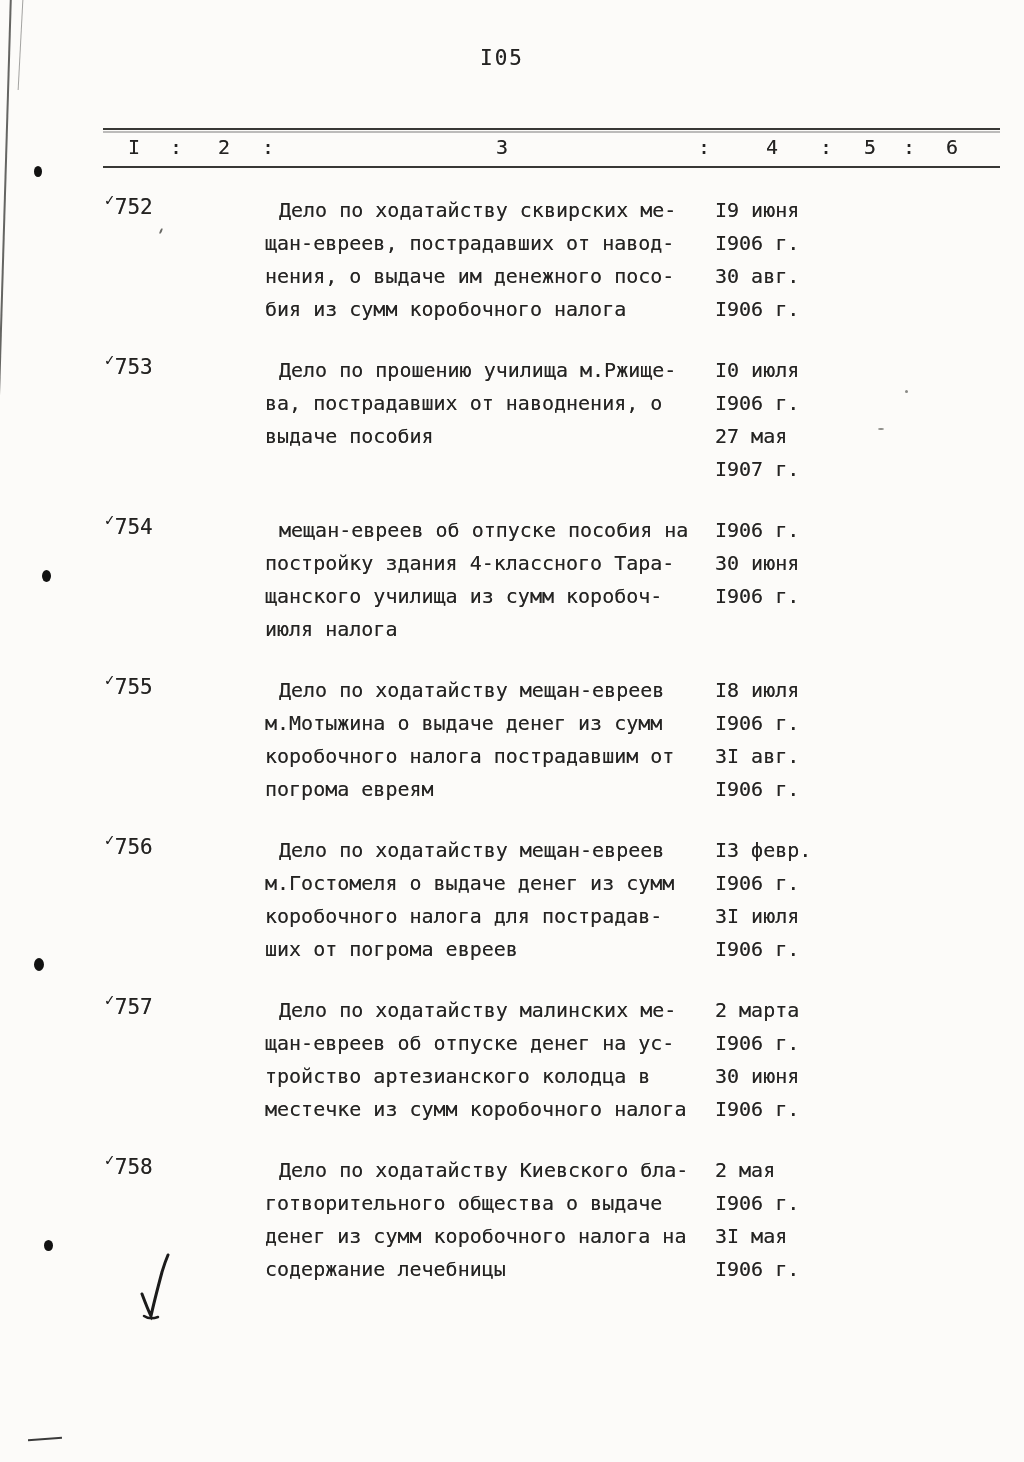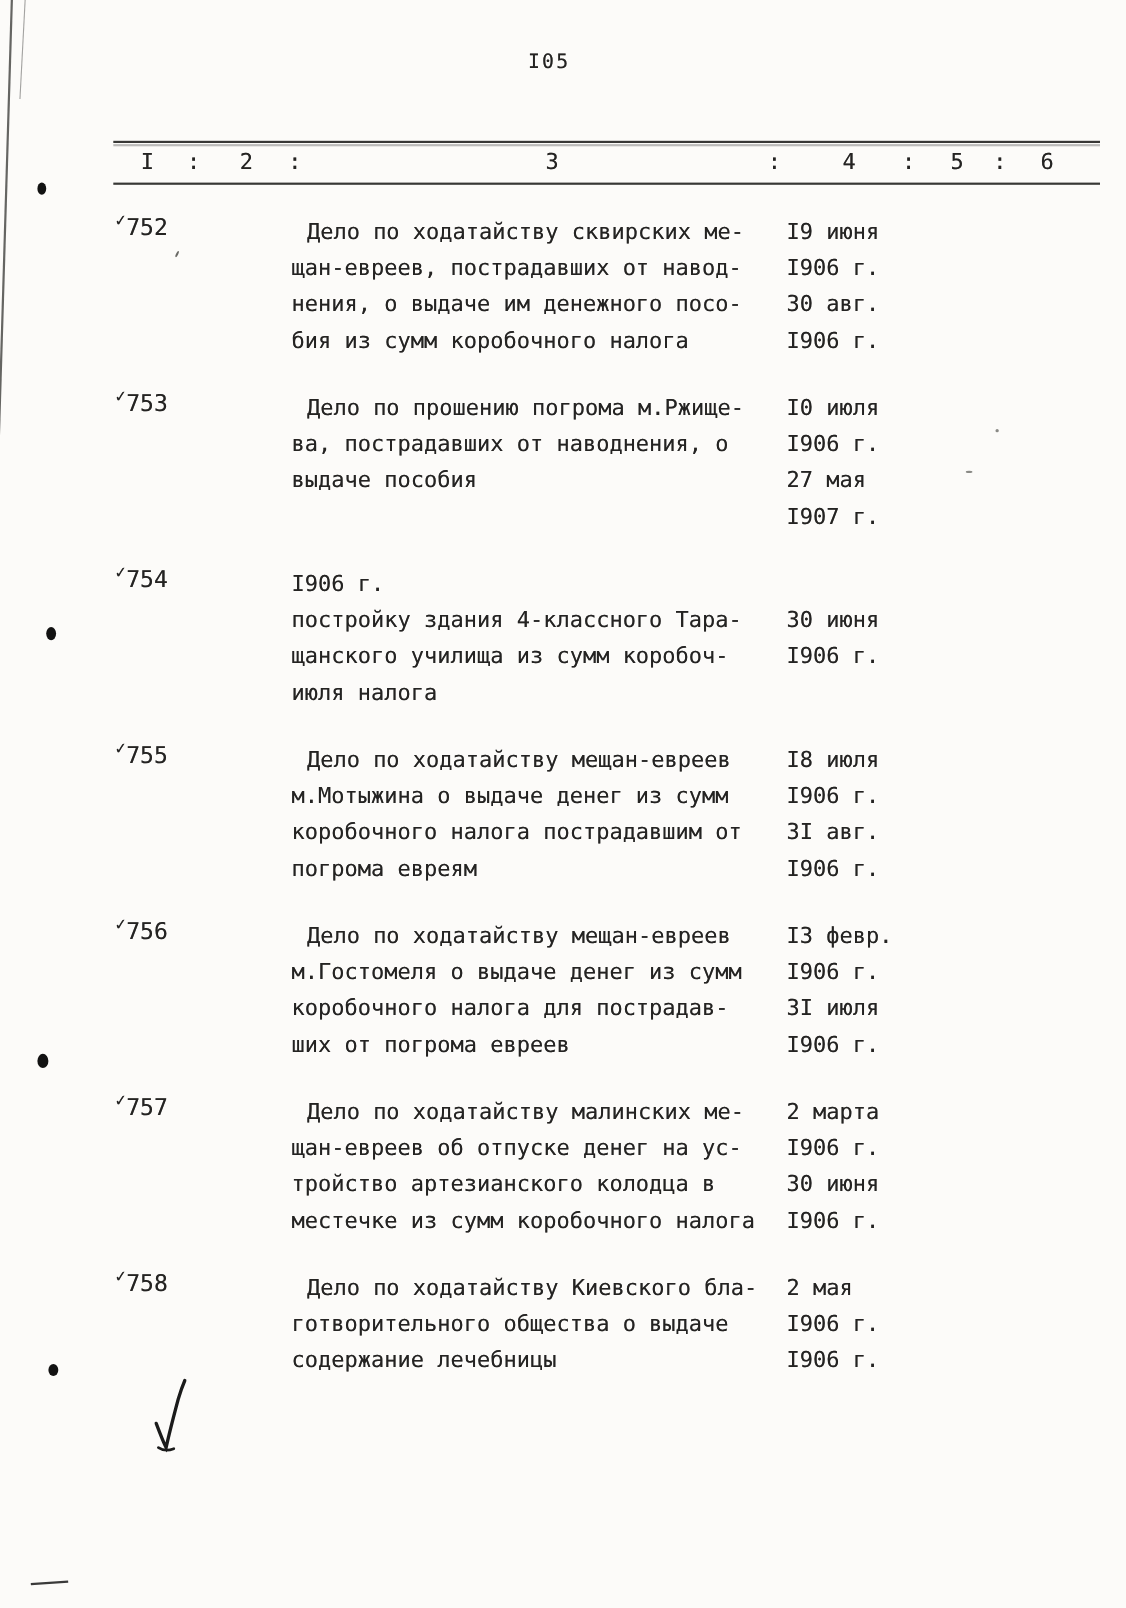--- a/index.html
+++ b/index.html
@@ -21,21 +21,21 @@
   .dot{position:absolute;background:#121212;border-radius:50%;}
   .dot1{left:34px;top:166px;width:8px;height:11px;}
   .dot2{left:42px;top:570px;width:9px;height:12px;}
   .dot3{left:34px;top:958px;width:10px;height:13px;}
   .dot4{left:44px;top:1240px;width:9px;height:11px;}
   .speck{position:absolute;background:#8a8a86;border-radius:50%;}
   .speck1{left:905px;top:390px;width:3px;height:3px;}
   .speck2{left:878px;top:428px;width:6px;height:2px;}
   .speck3{left:160px;top:228px;width:2px;height:6px;transform:rotate(25deg);background:#6a6a66;}
 
-  .page-number{position:absolute;top:46px;left:480px;font-size:18px;letter-spacing:2px;}
+  .page-number{position:absolute;top:46px;left:480px;font-size:21px;letter-spacing:2px;}
 
   .header-band{position:absolute;top:128px;left:0;width:1024px;height:42px;}
   .rule{position:absolute;left:103px;width:897px;background:#383836;}
   .rule-top{top:0;height:2px;box-shadow:0 3px 0 rgba(70,70,68,.35);}
   .rule-bottom{top:38px;height:2px;}
   .hcol{position:absolute;top:7px;font-size:20px;}
 
   .entries{position:absolute;top:194px;left:0;width:1024px;}
   .entry{position:relative;margin-bottom:28px;}
   .entry-num{position:absolute;left:104px;top:1px;font-size:21px;white-space:nowrap;}
@@ -103,41 +103,42 @@
           <div class="line">
             <span class="desc">бия из сумм коробочного налога</span>
             <span class="date">I906 г.</span>
           </div>
         </div>
       </div>
       <div class="entry">
         <div class="entry-num"><span class="check">✓</span><span class="numv">753</span></div>
         <div class="entry-body">
           <div class="line">
-            <span class="desc">Дело по прошению погрома м.Ржище-</span>
+            <span class="desc">Дело по прошению училища м.Ржище-</span>
             <span class="date">I0 июля</span>
           </div>
           <div class="line">
             <span class="desc">ва, пострадавших от наводнения, о</span>
             <span class="date">I906 г.</span>
           </div>
           <div class="line">
             <span class="desc">выдаче пособия</span>
             <span class="date">27 мая</span>
           </div>
           <div class="line">
             <span class="desc"></span>
             <span class="date">I907 г.</span>
           </div>
         </div>
       </div>
       <div class="entry">
         <div class="entry-num"><span class="check">✓</span><span class="numv">754</span></div>
         <div class="entry-body">
           <div class="line">
+            <span class="desc">мещан-евреев об отпуске пособия на</span>
             <span class="date">I906 г.</span>
           </div>
           <div class="line">
             <span class="desc">постройку здания 4-классного Тара-</span>
             <span class="date">30 июня</span>
           </div>
           <div class="line">
             <span class="desc">щанского училища из сумм коробоч-</span>
             <span class="date">I906 г.</span>
           </div>
@@ -213,20 +214,24 @@
       <div class="entry">
         <div class="entry-num"><span class="check">✓</span><span class="numv">758</span></div>
         <div class="entry-body">
           <div class="line">
             <span class="desc">Дело по ходатайству Киевского бла-</span>
             <span class="date">2 мая</span>
           </div>
           <div class="line">
             <span class="desc">готворительного общества о выдаче</span>
             <span class="date">I906 г.</span>
+          </div>
+          <div class="line">
+            <span class="desc">денег из сумм коробочного налога на</span>
+            <span class="date">3I мая</span>
           </div>
           <div class="line">
             <span class="desc">содержание лечебницы</span>
             <span class="date">I906 г.</span>
           </div>
         </div>
       </div>
     </div>
 
   <svg class="hand-mark" viewBox="0 0 46 72">

